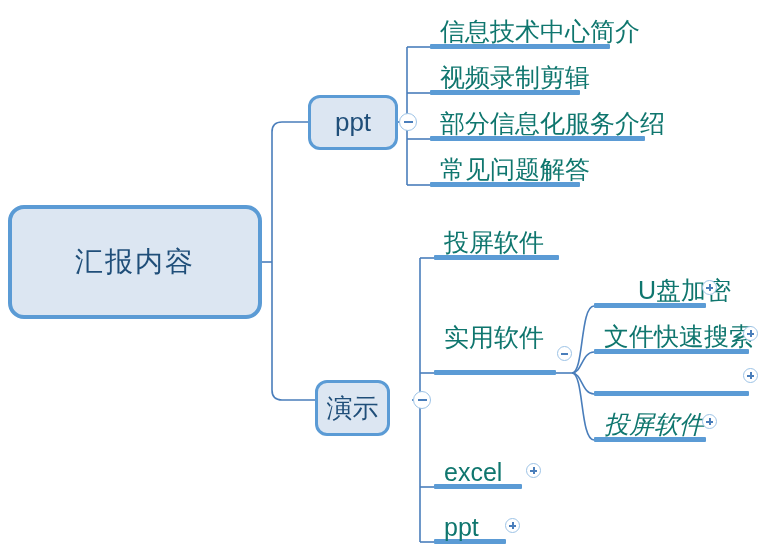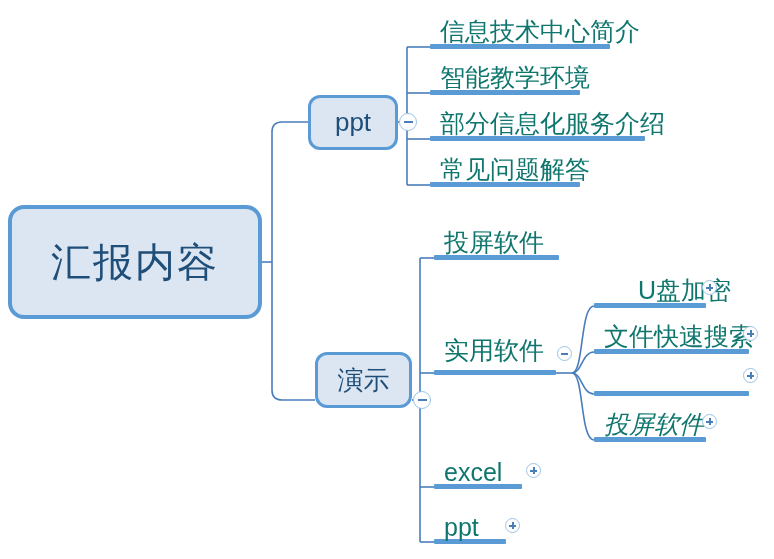--- a/index.html
+++ b/index.html
@@ -6,21 +6,21 @@
   body{width:774px;height:559px;overflow:hidden;
        font-family:"Liberation Sans","DejaVu Sans",sans-serif;}
   #canvas{position:relative;width:774px;height:559px;background:#fff;}
   svg.links{position:absolute;left:0;top:0;width:774px;height:559px;pointer-events:none;}
 
   
   .boxnode{position:absolute;box-sizing:border-box;
     background:#dce6f2;border:3px solid #5b9bd5;border-radius:12px;
     display:flex;align-items:center;justify-content:center;
     color:#1f4e79;white-space:nowrap;}
-  .boxnode.root{border-width:4px;border-radius:16px;font-size:40px;letter-spacing:2px;}
+  .boxnode.root{border-width:4px;border-radius:16px;font-size:28px;letter-spacing:2px;}
   .boxnode.branch{font-size:26px;}
 
   
   .leaf{position:absolute;display:flex;flex-direction:column;align-items:flex-start;}
   .leaf .lbl{color:#0f766e;white-space:nowrap;line-height:1.05;
              font-size:25px;padding:0 6px 1px 10px;}
 
   
   .toggle{position:absolute;width:15px;height:15px;border-radius:50%;
     border:1px solid #9dc3e6;background:#fff;box-sizing:border-box;}
@@ -90,39 +90,39 @@
 
   <div class="boxnode branch" style="left:308px;top:95px;width:90px;height:55px;">
     <span>ppt</span>
   </div>
   <div class="toggle big" style="left:399px;top:113px;"></div>
 
   <div class="leaf" style="left:430px;top:18px;">
     <div class="lbl">信息技术中心简介</div>
   </div>
   <div class="leaf" style="left:430px;top:64px;">
-    <div class="lbl">智能教学环境</div>
+    <div class="lbl">视频录制剪辑</div>
   </div>
   <div class="leaf" style="left:430px;top:110px;justify-content:flex-end;">
     <div class="lbl">部分信息化服务介绍</div>
   </div>
   <div class="leaf" style="left:430px;top:156px;">
     <div class="lbl">常见问题解答</div>
   </div>
 
-  <div class="boxnode branch" style="left:315px;top:352px;width:97px;height:56px;">
+  <div class="boxnode branch" style="left:315px;top:380px;width:75px;height:56px;">
     <span>演示</span>
   </div>
   <div class="toggle big" style="left:413px;top:391px;"></div>
 
   <div class="leaf" style="left:434px;top:229px;">
     <div class="lbl">投屏软件</div>
   </div>
 
-  <div class="leaf" style="left:434px;top:337px;align-items:center;">
+  <div class="leaf" style="left:434px;top:324px;align-items:center;">
     <div class="lbl">实用软件</div>
   </div>
   <div class="toggle" style="left:557px;top:346px;"></div>
 
   <div class="leaf" style="left:434px;top:459px;">
     <div class="lbl">excel</div>
   </div>
   <div class="toggle plus" style="left:526px;top:463px;"></div>
 
   <div class="leaf" style="left:434px;top:514px;">

